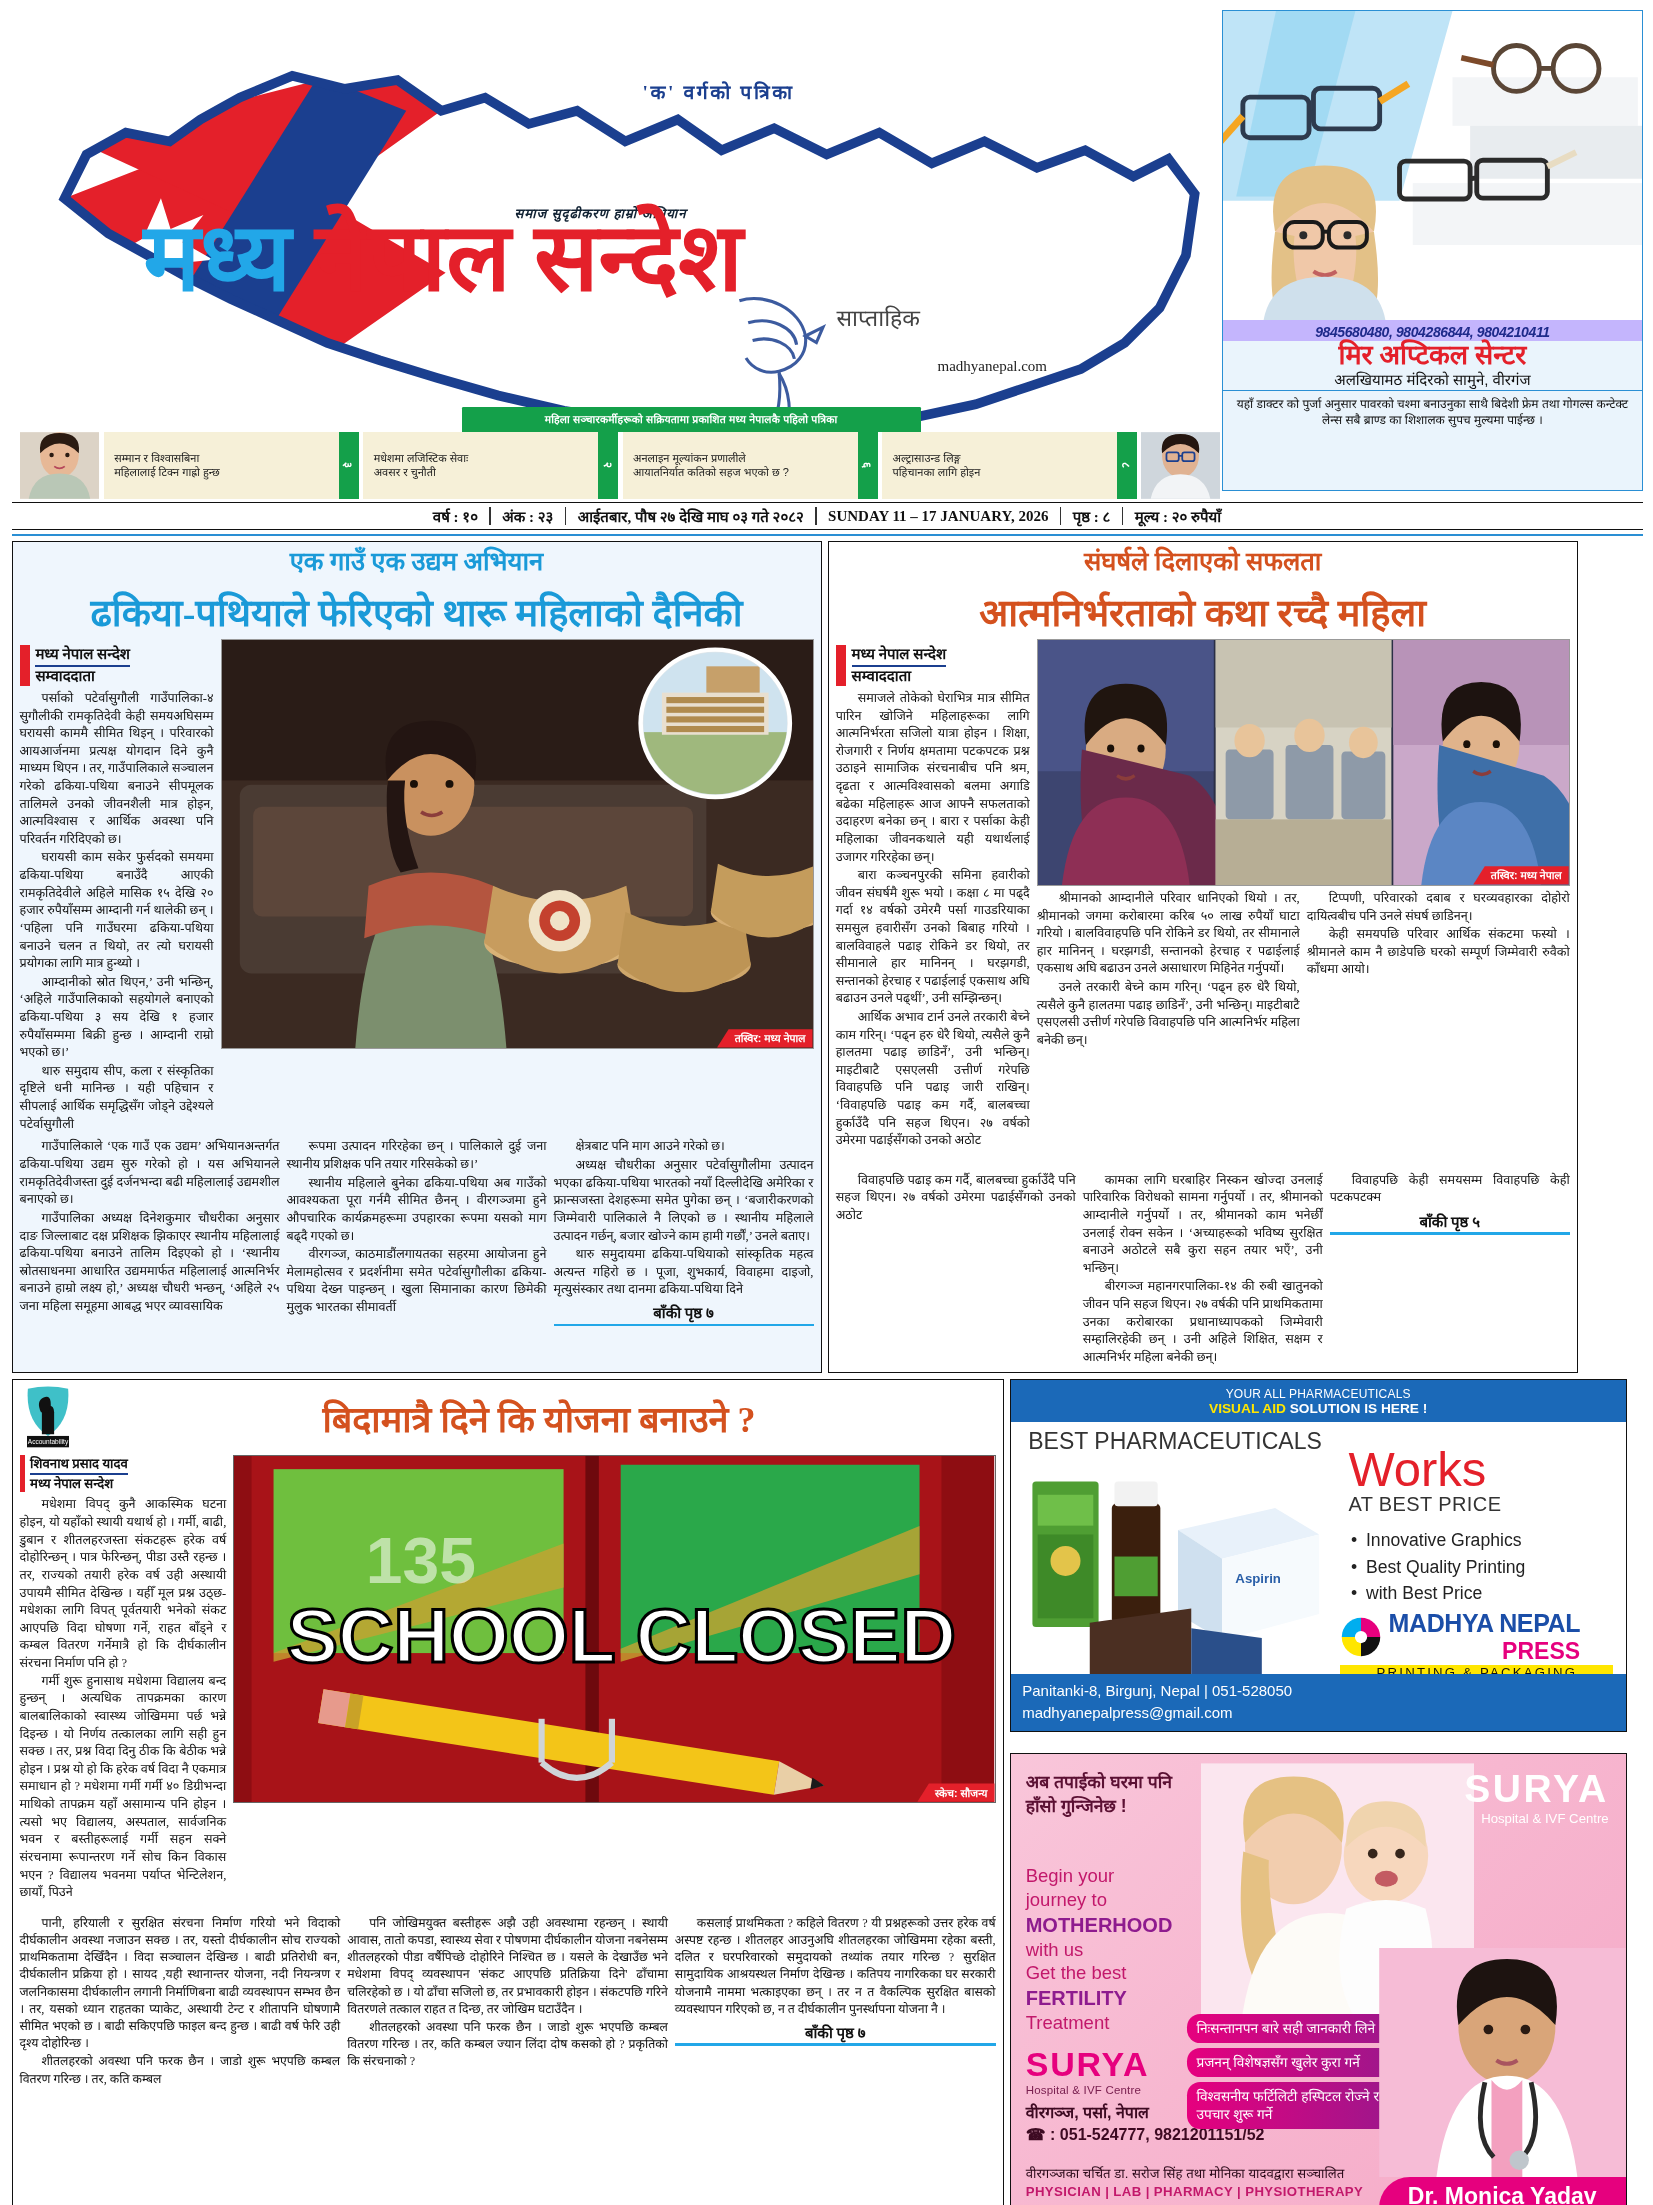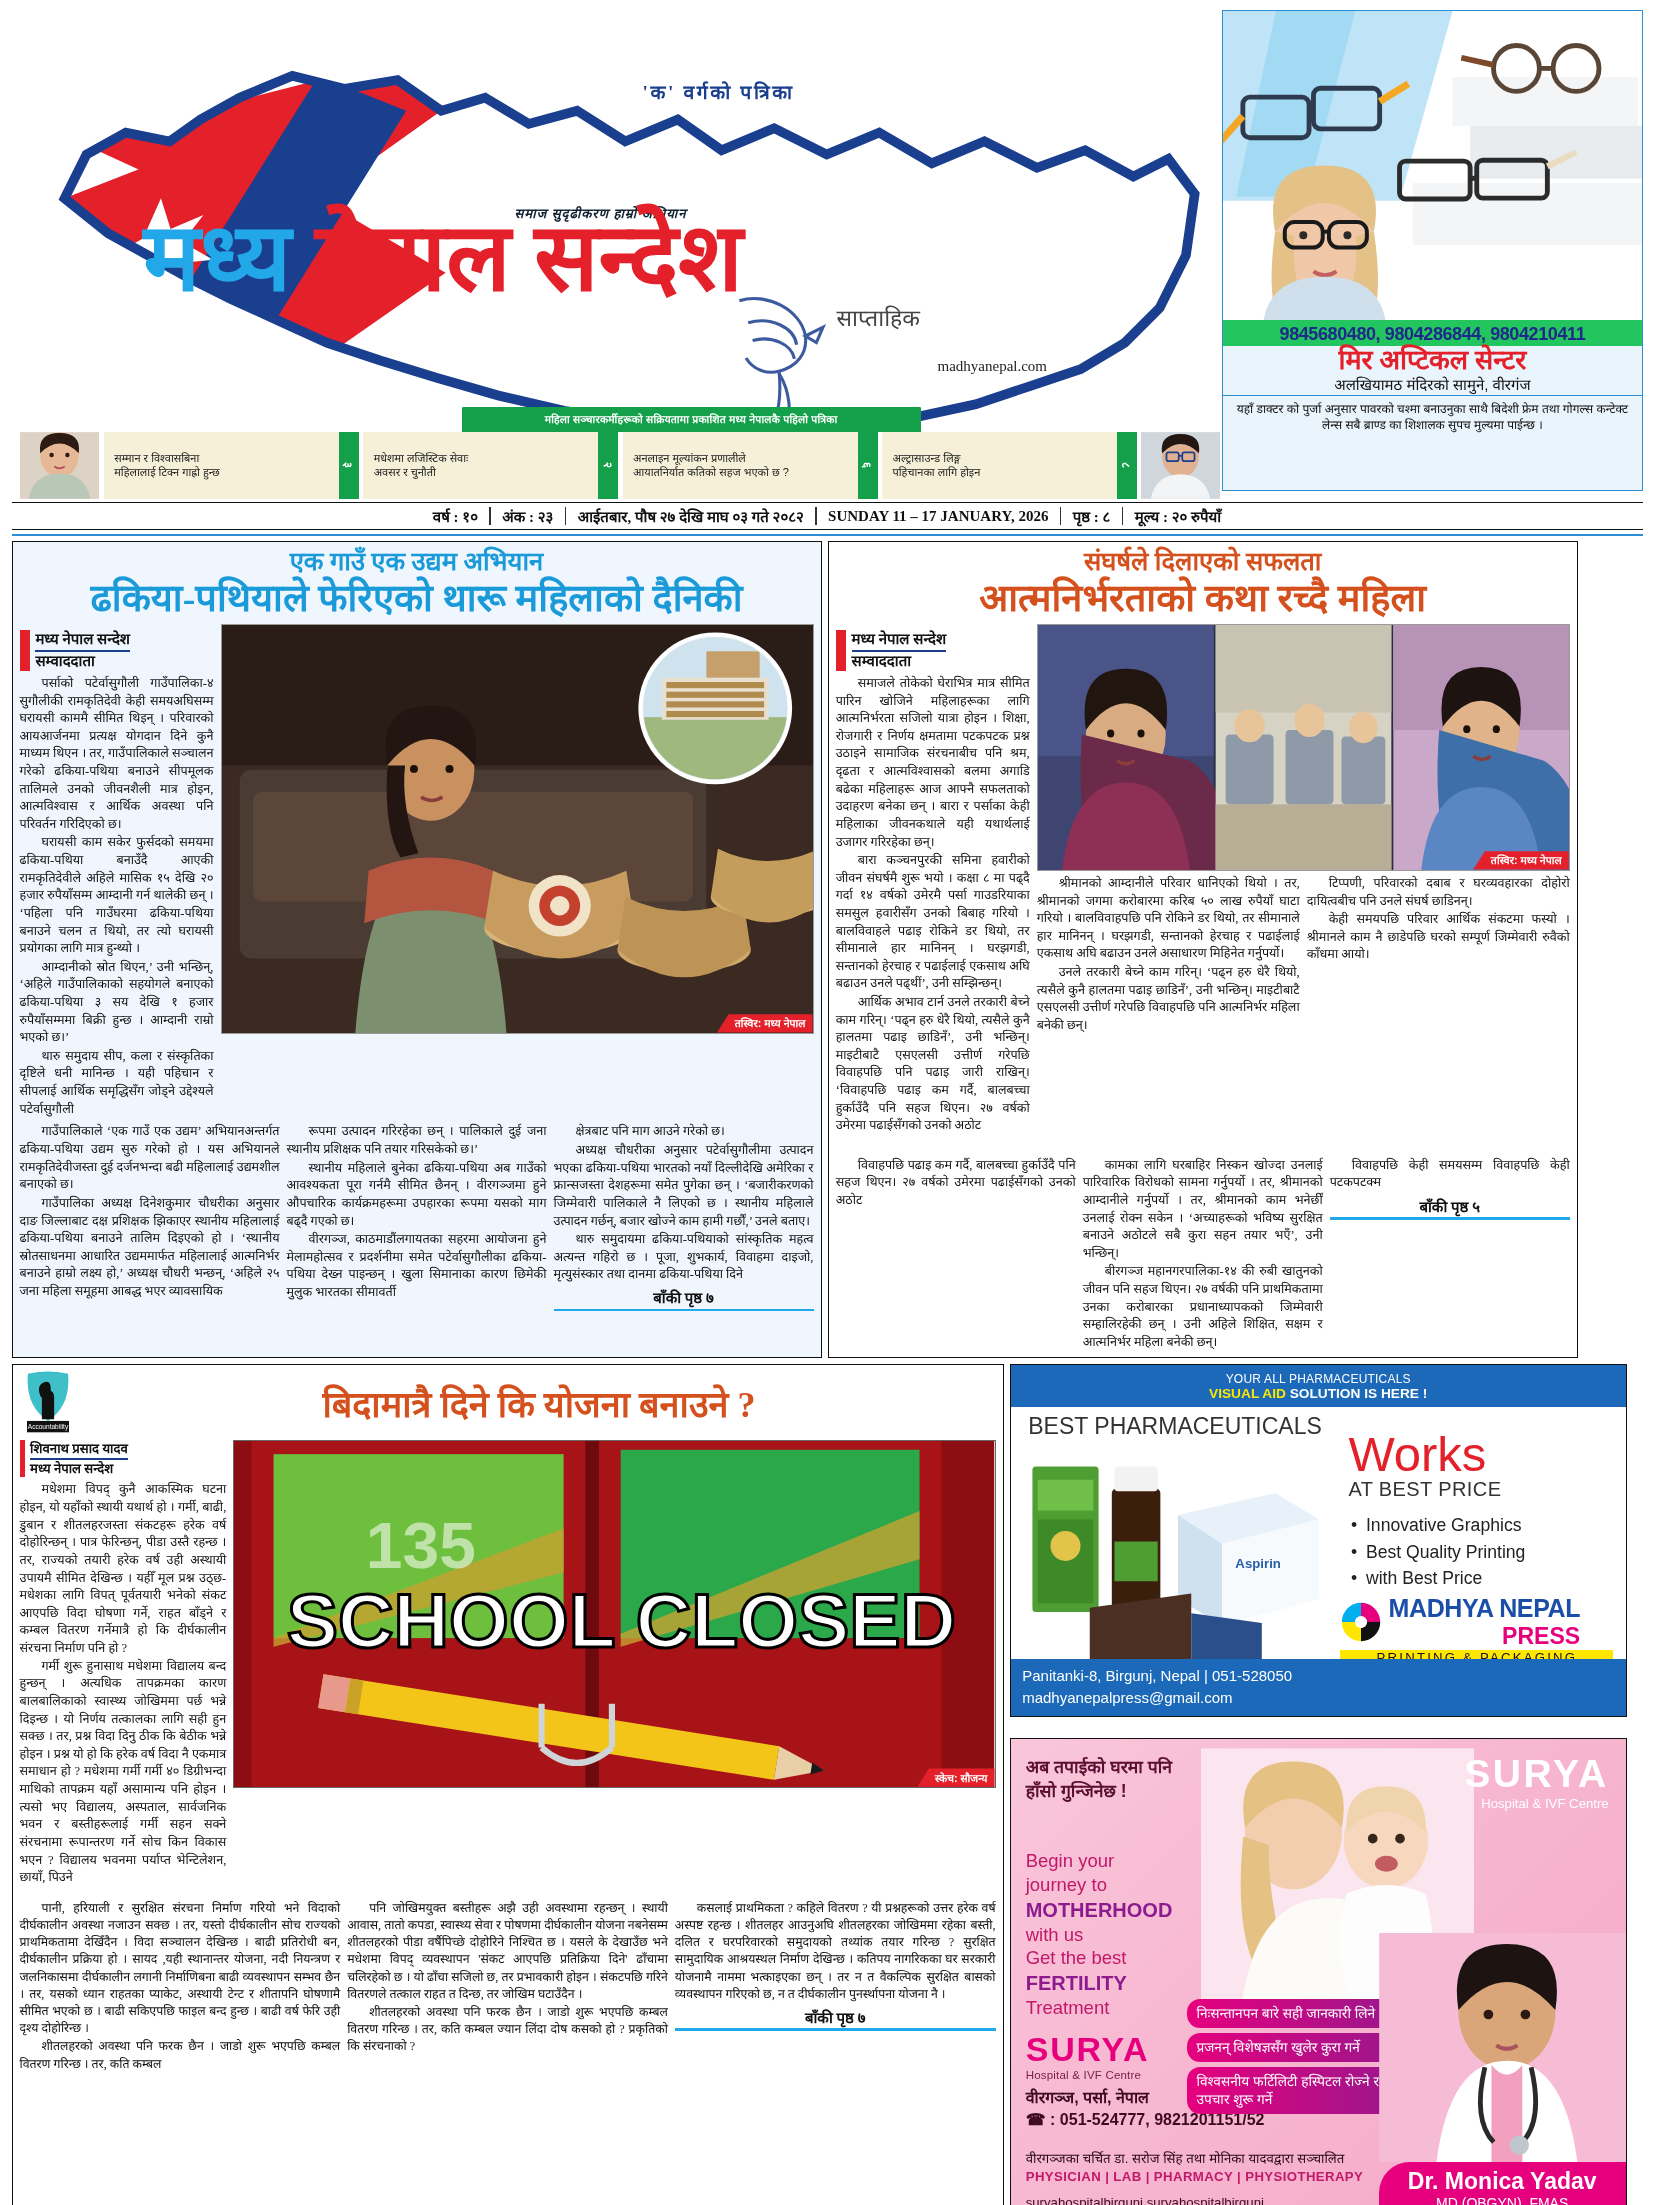--- a/index.html
+++ b/index.html
@@ -65,21 +65,21 @@
     display:flex; align-items:center; justify-content:center;
     writing-mode:vertical-rl; text-orientation:mixed;
   }
 
   
   .optical-ad {
     width:423px; height:481px; border:1.3px solid #2a8fd4; background:#eaf4fc;
     position:relative; overflow:hidden; margin-left:1.8px;
   }
   .optical-img { height:309px; position:relative; background:linear-gradient(135deg,#eaf6fd 0%,#ffffff 55%,#f2f7fb 100%); overflow:hidden; }
-  .oa-phone { text-align:center; font-size:18px; font-weight:bold; color:#1e2a8a; letter-spacing:-0.4px; padding:4.4px 0 0.9px; background:#22c55e; }
+  .oa-phone { text-align:center; font-size:14px; font-weight:bold; color:#1e2a8a; letter-spacing:-0.4px; padding:4.4px 0 0.9px; background:#c4b5fd;font-style:italic; }
   .oa-name { text-align:center; font-size:27px; font-weight:bold; color:#e4202a; font-family:"Liberation Serif", serif; line-height:1.05; }
   .oa-addr { text-align:center; font-size:15px; color:#111; padding-bottom:1px; border-bottom:1.3px solid #2a8fd4; }
   .oa-body { font-size:12px; line-height:1.38; padding:4.4px 6.2px; color:#111; text-align:center; }
 
   
   .datebar {
     height:28px; border-top:1.8px solid #111; border-bottom:1.8px solid #111;
     display:flex; align-items:center; justify-content:center; gap:0; margin-top:2.6px;
   }
   .datebar span { font-size:15px; font-weight:bold; padding:0 11.5px; white-space:nowrap; font-family:"Liberation Serif", serif; }
@@ -88,21 +88,21 @@
 
   
   .top-stories { display:flex; gap:6.2px; margin-top:5.3px; }
   .story { border:1.3px solid #111; padding:6.2px 7px 4.4px; }
   .story.left { width:810px; background:#eff6fd; }
   .story.right { width:750px; background:#ffffff; }
 
   .kicker { text-align:center; font-size:25.6px; font-weight:bold; font-family:Liberation Serif, serif; line-height:1.1; }
   .kicker.blue { color:#1a9ad8; }
   .kicker.orange { color:#d4511e; }
-  .headline { text-align:center; font-size:38px; font-weight:bold; font-family:"Liberation Serif", serif; line-height:1.12; margin-top:0; }
+  .headline { text-align:center; font-size:38px; font-weight:bold; font-family:"Liberation Serif", serif; line-height:1.12; margin-top:15px; }
   .headline.blue { color:#1a9ad8; }
   .headline.orange { color:#d4511e; }
 
   .byline { display:flex; gap:5.3px; margin:6.2px 0 4.4px; }
   .byline .bar { width:10.6px; background:#e4202a; flex:0 0 10.6px; }
   .byline .nm { font-size:15px; font-weight:bold; font-family:"Liberation Serif", serif; line-height:1.25; }
   .byline .nm .ul { border-bottom:2.2px solid #1b3f8f; display:inline-block; padding-bottom:1.3px; }
 
   .story-body { display:flex; gap:7px; }
   .col { flex:1; }

